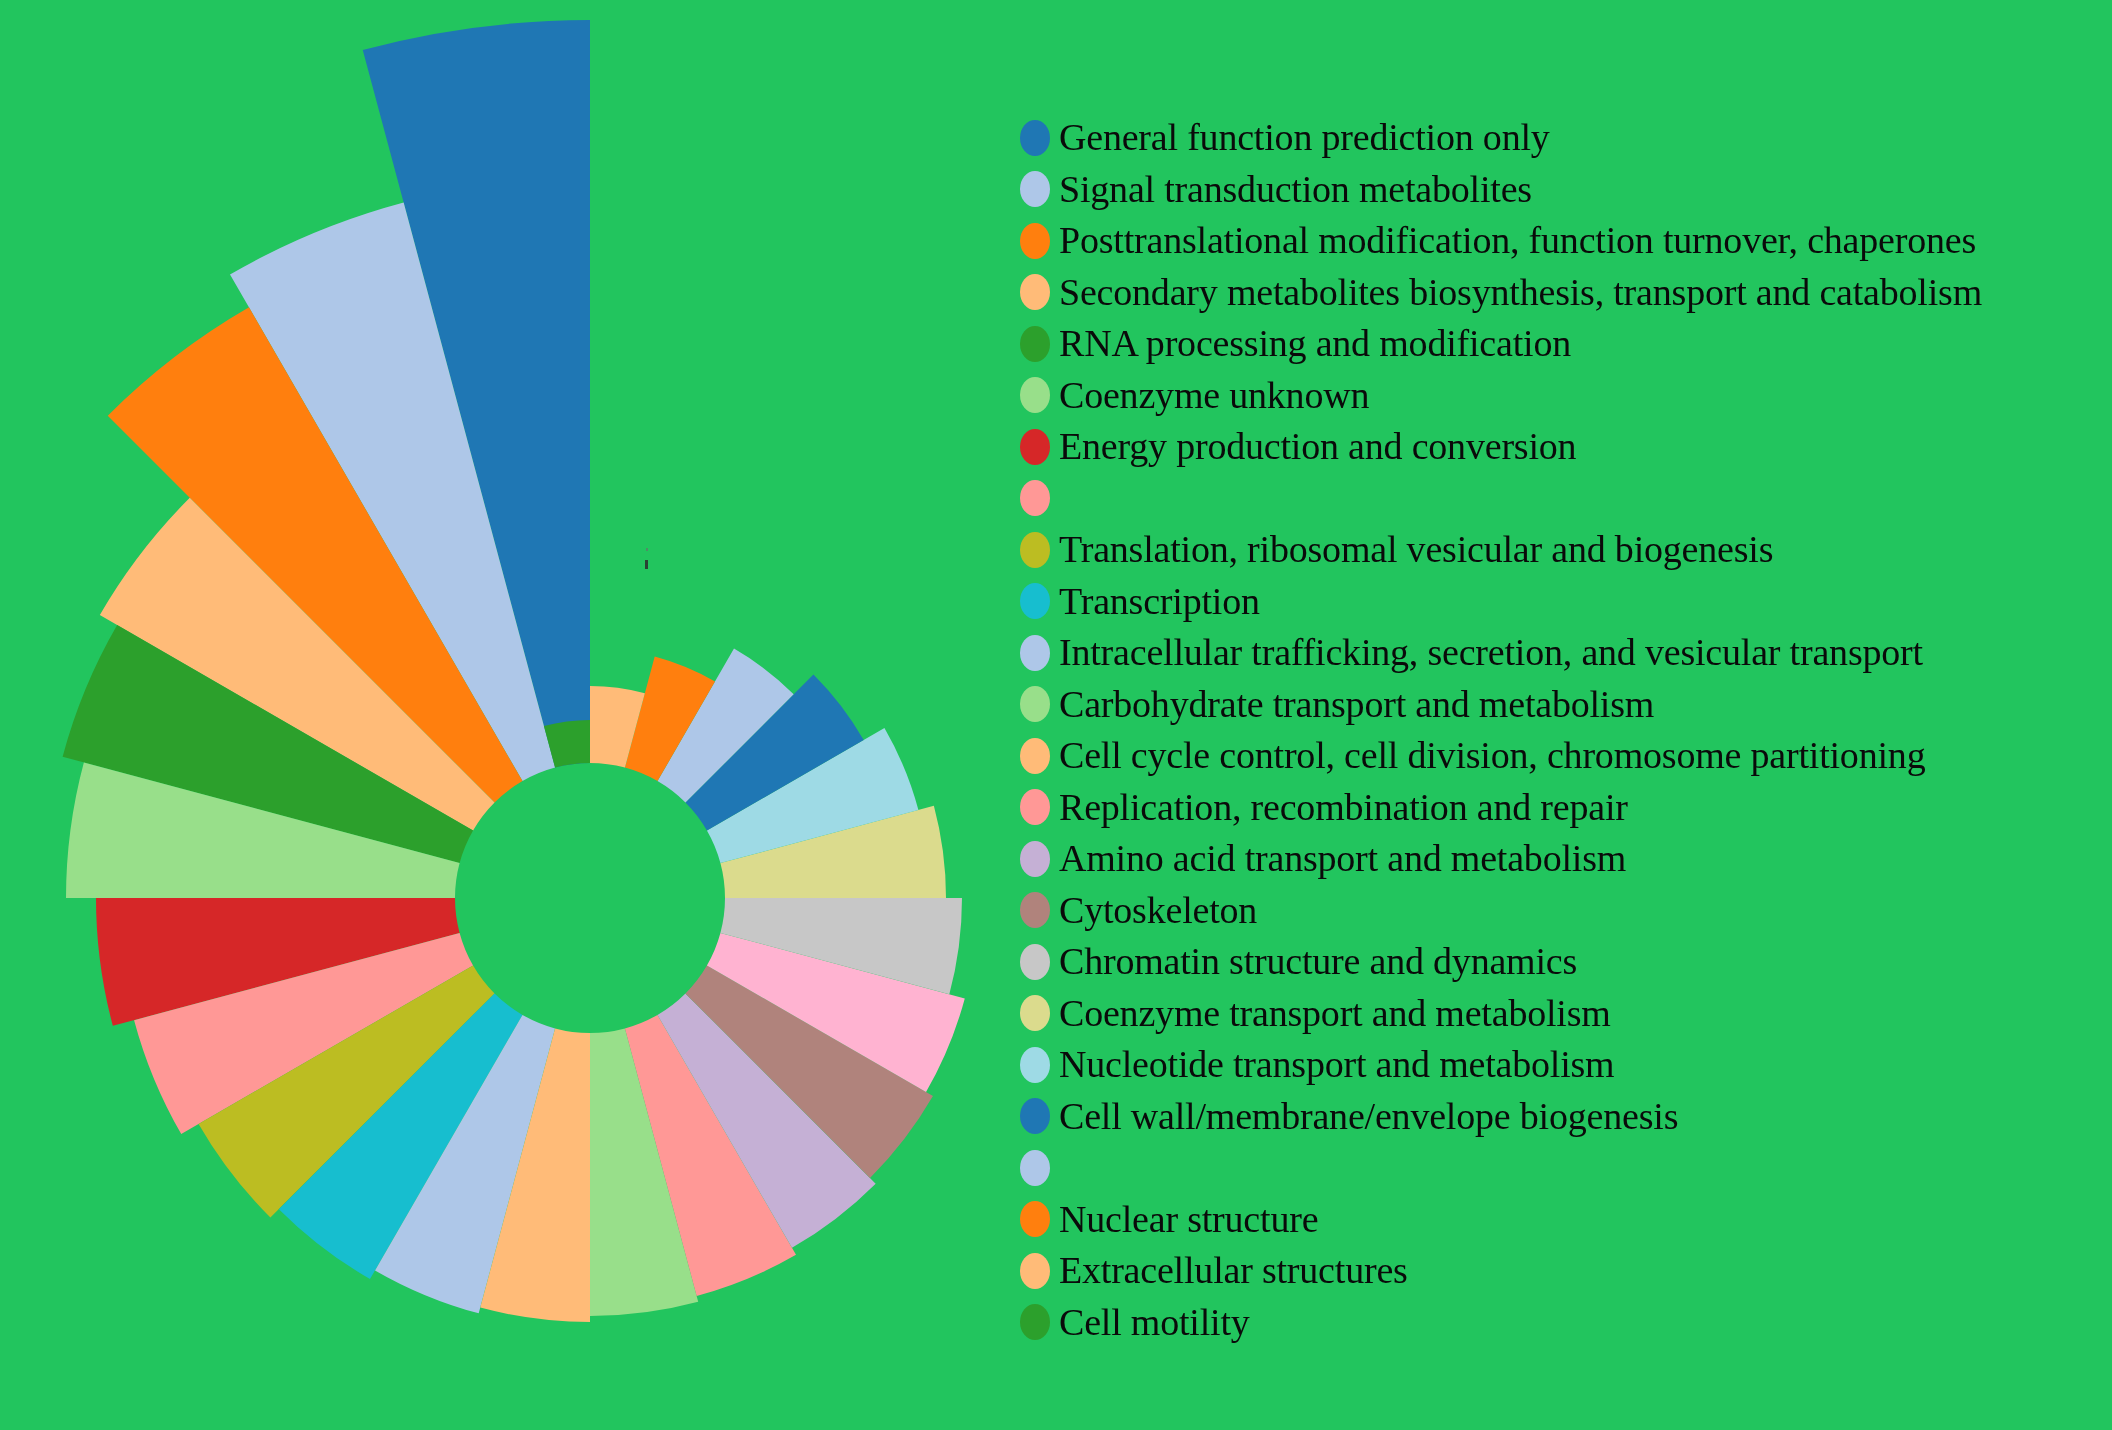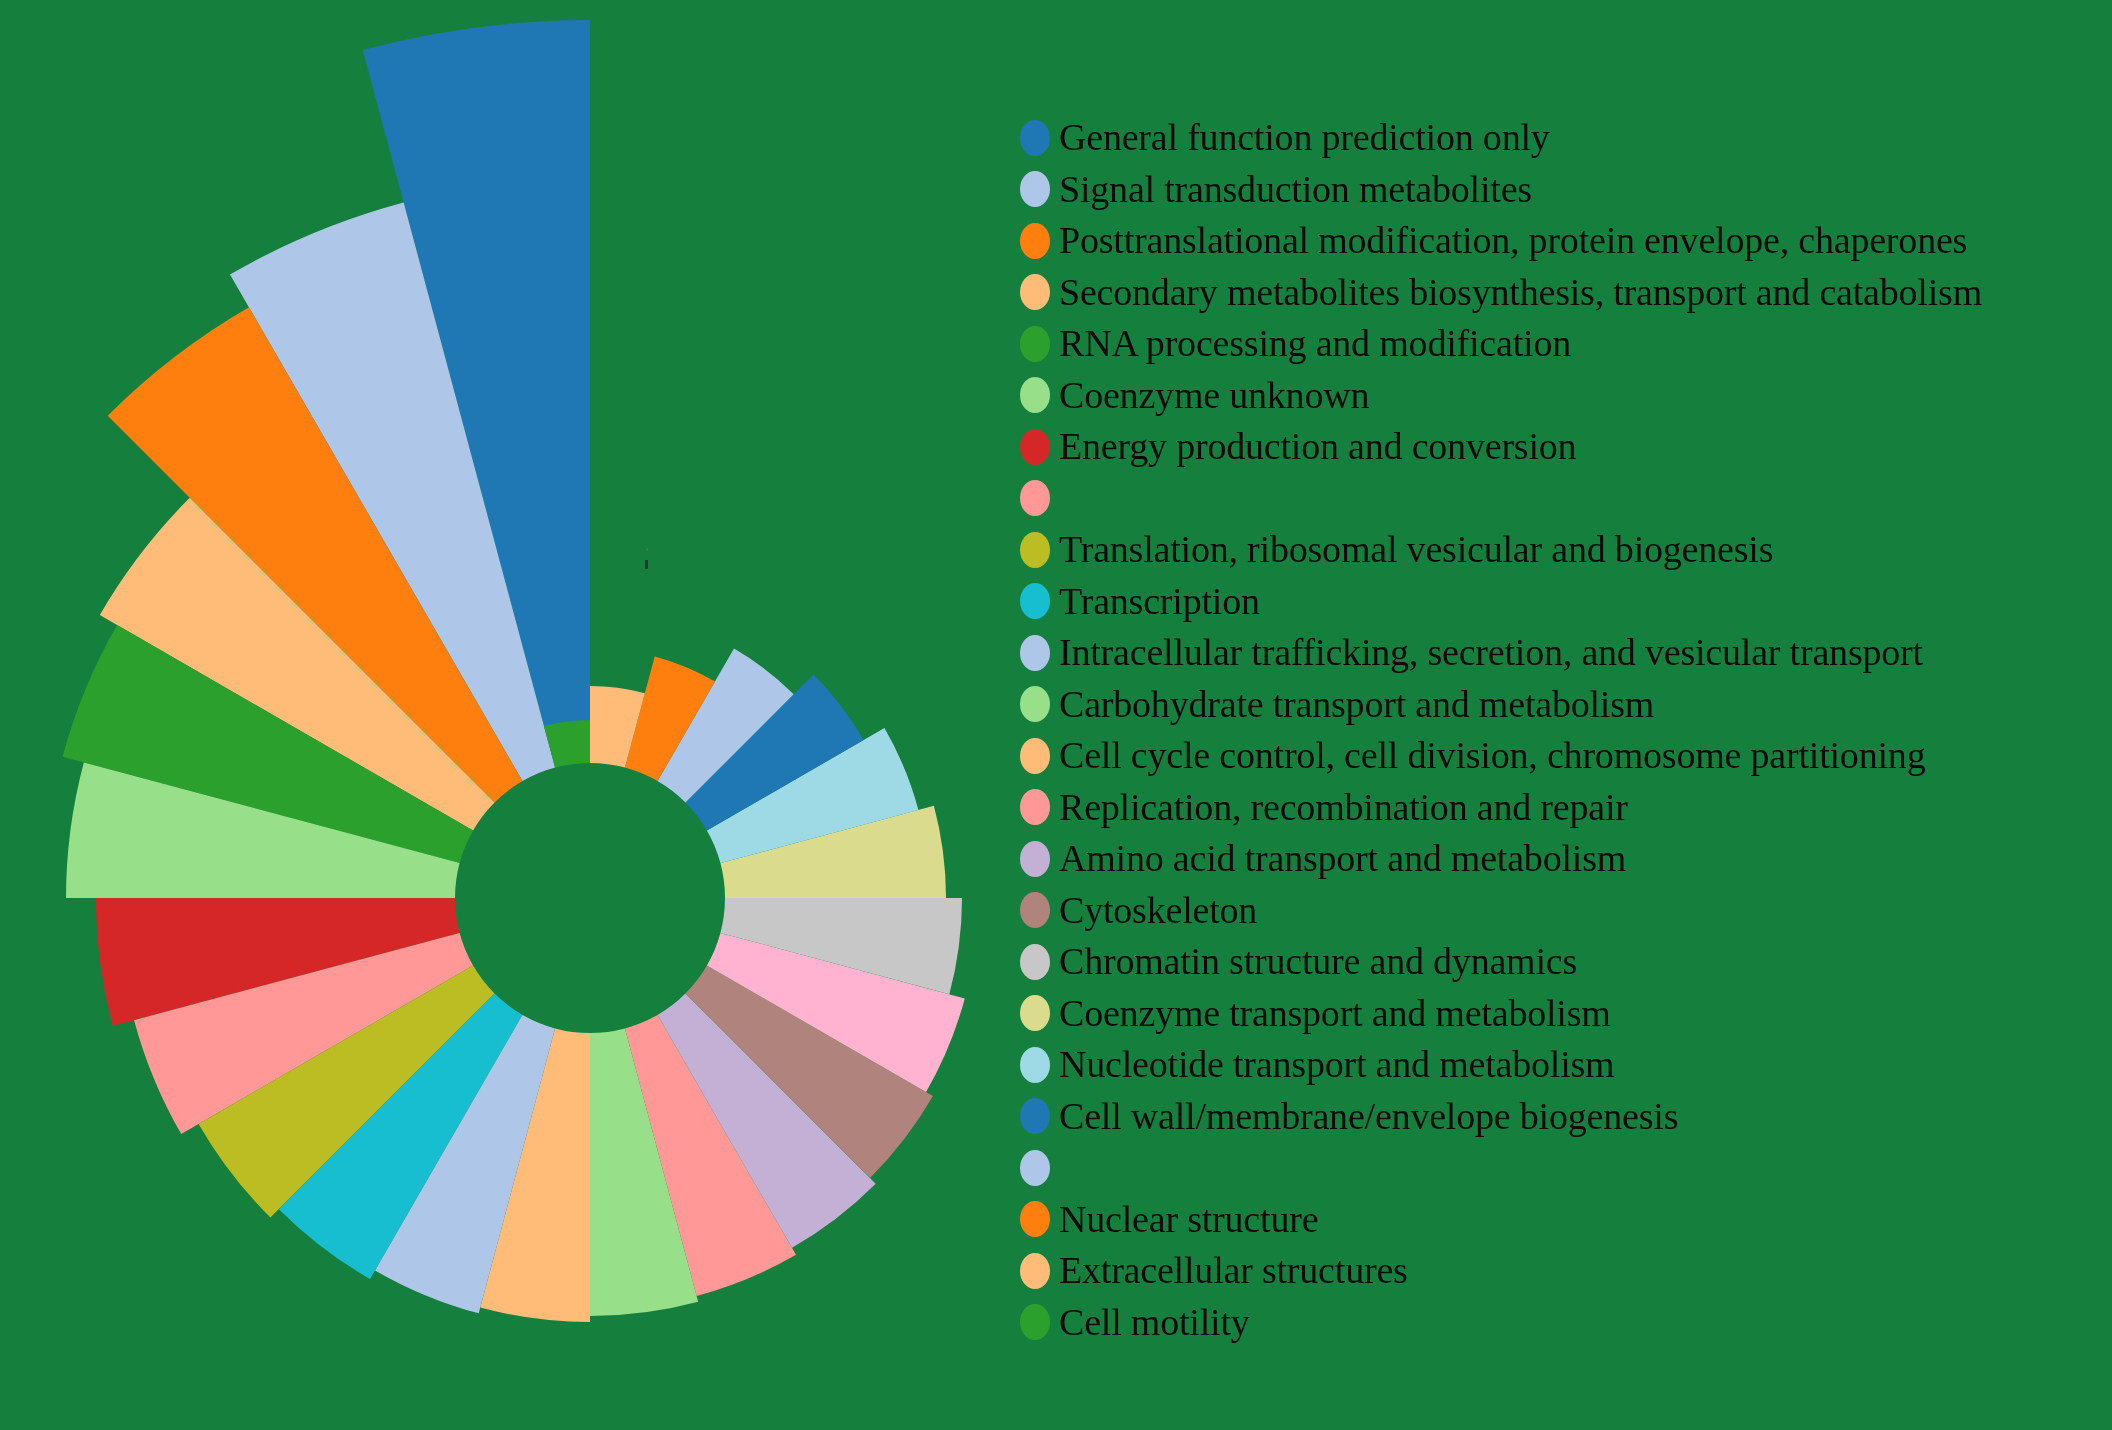--- a/index.html
+++ b/index.html
@@ -6,21 +6,21 @@
   html,body{margin:0;padding:0;background:#ffffff;}
   body{
     width:2112px;height:1430px;
     font-family:"Liberation Serif","DejaVu Serif",serif;
     overflow:hidden;
     position:relative;
   }
   #root{
     position:absolute;inset:0;
     display:flex;flex-direction:row;align-items:flex-start;
-    background:#15803d;
+    background:#22c55e;
     text-align:right;
   }
   
   #chart-area{
     position:relative;
     width:1000px;height:1430px;
     flex:0 0 1000px;
   }
   #rose-svg{position:absolute;left:0;top:0;}
   
@@ -105,21 +105,21 @@
         <li class="legend-item">
           <span class="legend-swatch" style="background: rgb(31, 119, 180);"></span>
           <span class="legend-label">General function prediction only</span>
         </li>
         <li class="legend-item">
           <span class="legend-swatch" style="background: rgb(174, 199, 232);"></span>
           <span class="legend-label">Signal transduction metabolites</span>
         </li>
         <li class="legend-item">
           <span class="legend-swatch" style="background: rgb(255, 127, 14);"></span>
-          <span class="legend-label">Posttranslational modification, protein envelope, chaperones</span>
+          <span class="legend-label">Posttranslational modification, function turnover, chaperones</span>
         </li>
         <li class="legend-item">
           <span class="legend-swatch" style="background: rgb(255, 187, 120);"></span>
           <span class="legend-label">Secondary metabolites biosynthesis, transport and catabolism</span>
         </li>
         <li class="legend-item">
           <span class="legend-swatch" style="background: rgb(44, 160, 44);"></span>
           <span class="legend-label">RNA processing and modification</span>
         </li>
         <li class="legend-item">

